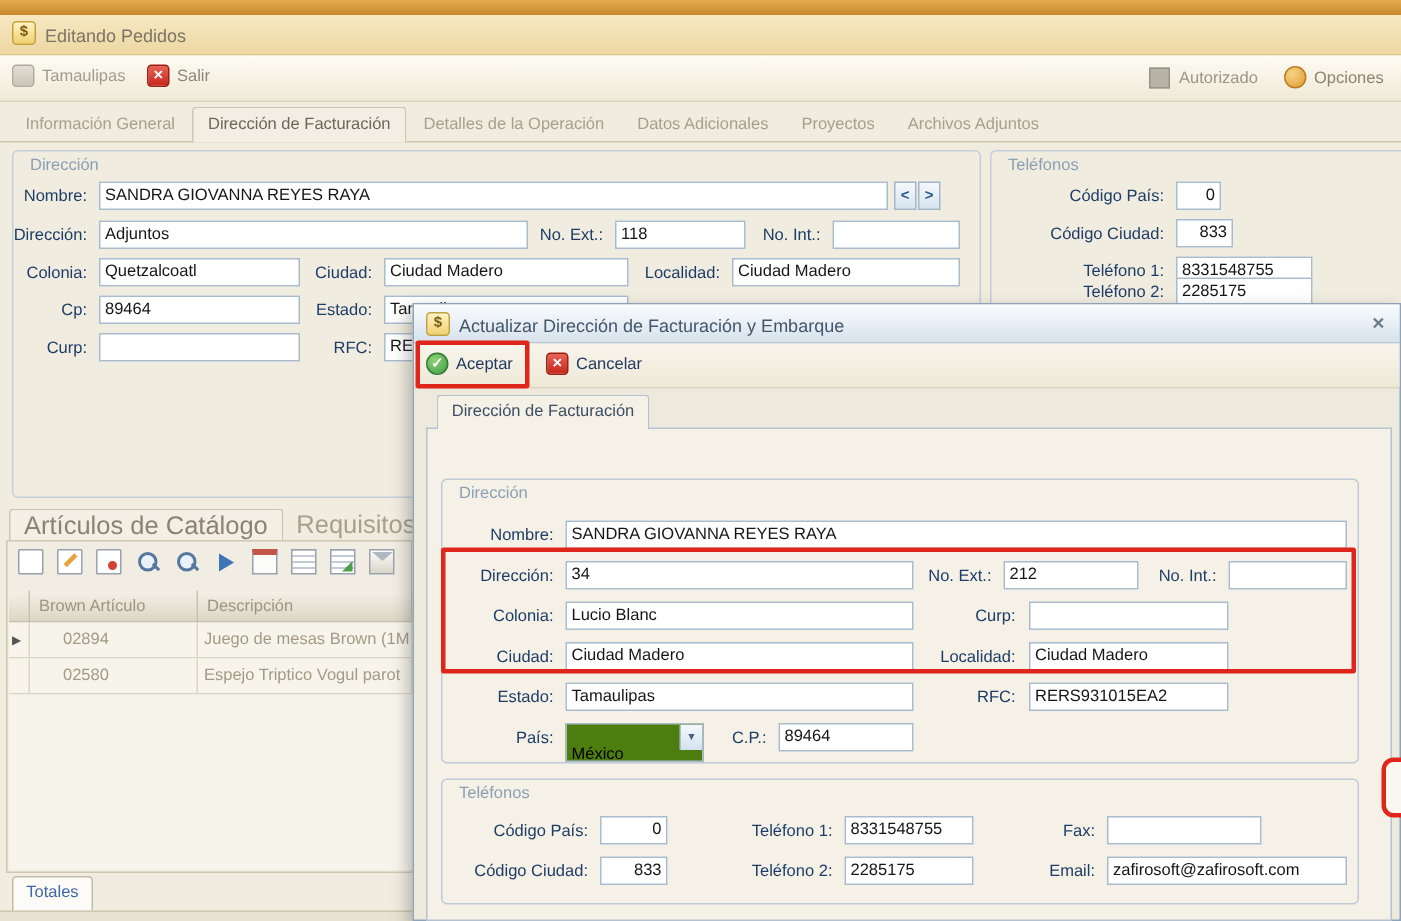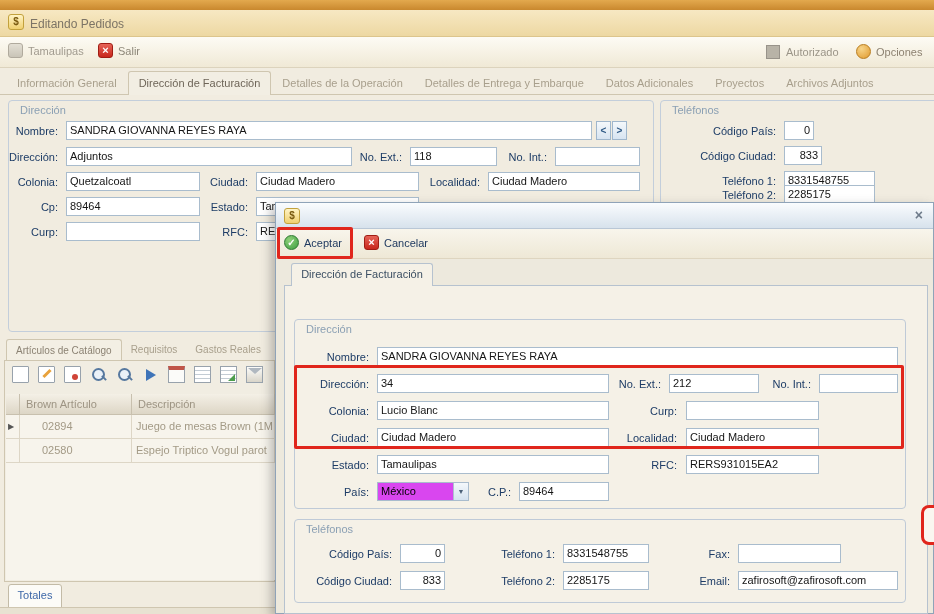--- a/index.html
+++ b/index.html
@@ -10,21 +10,21 @@
   .inp{position:absolute;height:19px;line-height:17px;font-size:11px;color:#151515;background:#fff;border:1px solid #a9bccd;padding:0 3px;white-space:nowrap;overflow:hidden}
   .num{text-align:right}
   .grp{position:absolute;border:1px solid #c3cedb;border-radius:4px}
   .gcap{position:absolute;font-size:11px;color:#8ba0b4;line-height:14px;white-space:nowrap}
   .btn{position:absolute;display:flex;align-items:center;gap:5px;font-size:11px;cursor:default;white-space:nowrap}
   .maintabs{position:absolute;left:6px;top:70px;height:25px;display:flex;align-items:flex-end;white-space:nowrap}
   .mtab{height:24px;line-height:23px;padding:0 10px;font-size:11px;color:#a89f8c;border:1px solid transparent;border-bottom:none}
   .mtab.active{background:#f2eee3;border-color:#cfc6b0;border-radius:3px 3px 0 0;color:#6e6558}
   .tabline{position:absolute;left:0;top:94px;width:934px;height:1px;background:#cfc6b0}
   .atabs{position:absolute;left:6px;top:338px;height:23px;display:flex;align-items:flex-end;white-space:nowrap}
-  .atab{height:22px;line-height:21px;padding:0 9px;font-size:10px;color:#a89f8c}
+  .atab{height:22px;line-height:21px;padding:0 9px;font-size:17px;color:#a89f8c}
   .atab.active{background:#f3efe4;border:1px solid #cfc6b0;border-bottom:none;border-radius:3px 3px 0 0;color:#8b8273}
   .navbtn{position:absolute;width:15px;height:19px;line-height:17px;text-align:center;font-size:10px;font-weight:bold;color:#2f5a86;background:linear-gradient(180deg,#f4f8fb,#d7e4f1);border:1px solid #9fb6cc}
   .gh{position:absolute;height:21px;line-height:20px;font-size:11px;color:#9d9483;padding-left:6px;background:linear-gradient(180deg,#f4f0e6,#ddd6c6);border-right:1px solid #c8c0ae;border-bottom:1px solid #c8c0ae;overflow:hidden;white-space:nowrap}
   .gc{position:absolute;height:24px;line-height:23px;font-size:11px;color:#a39a86;padding-left:4px;background:#f7f4ec;border-right:1px solid #ddd6c6;border-bottom:1px solid #ddd6c6;overflow:hidden;white-space:nowrap}
   .tbi{position:absolute;width:17px;height:17px}
   .i-page{background:#fff;border:1px solid #98a2ac;border-radius:1px}
   .i-edit::after{content:"";position:absolute;left:3px;top:5px;width:10px;height:3px;background:#e8a23c;transform:rotate(-45deg)}
   .i-del::after{content:"";position:absolute;right:2px;bottom:2px;width:6px;height:6px;background:#d04438;border-radius:50%}
   .i-search::before{content:"";position:absolute;left:2px;top:2px;width:9px;height:9px;border:2px solid #56789f;border-radius:50%;background:#eaf1f8}
   .i-search::after{content:"";position:absolute;left:11px;top:11px;width:6px;height:2px;background:#56789f;transform:rotate(45deg)}
@@ -35,21 +35,21 @@
   .i-export::after{content:"";position:absolute;right:1px;bottom:1px;border-left:7px solid transparent;border-bottom:7px solid #4d9e4d}
   .i-mail{background:linear-gradient(180deg,#fdfdfb,#d9d5c9);border:1px solid #9aa4ae}
   .i-mail::after{content:"";position:absolute;left:1px;top:1px;border-left:7px solid transparent;border-right:7px solid transparent;border-top:6px solid #b0b8c0}
   .ico-dollar{position:absolute;width:16px;height:16px;border-radius:3px;background:linear-gradient(180deg,#fff3c4,#f0d070);border:1px solid #c2a13c;color:#7a5a10;font-size:10px;font-weight:bold;text-align:center;line-height:14px}
   .ico-green{width:15px;height:15px;border-radius:50%;background:radial-gradient(circle at 35% 30%,#8fd179,#3e9e41);border:1px solid #2e7a32;color:#fff;font-size:10px;font-weight:bold;text-align:center;line-height:13px}
   .ico-red{width:15px;height:15px;border-radius:3px;background:linear-gradient(180deg,#e66458,#c8271c);border:1px solid #a01d14;color:#fff;font-size:11px;font-weight:bold;text-align:center;line-height:13px}
   .ico-gray{width:15px;height:15px;border-radius:3px;background:linear-gradient(180deg,#e3dfd4,#c9c4b7);border:1px solid #b0aa9d}
   .ico-orange{width:15px;height:15px;border-radius:50%;background:radial-gradient(circle at 35% 30%,#f7d488,#e09a2f);border:1px solid #b97d1f}
   .dlg{position:absolute;left:275px;top:202px;width:659px;height:412px;background:#ede9dd;border:1px solid #8fa3b8;box-shadow:-4px 4px 10px rgba(70,70,70,.35);z-index:10}
   .red{position:absolute;border:3px solid #e0261c;z-index:30;border-radius:2px}
-  .combo{position:absolute;height:19px;background:#d946ef;border:1px solid #a9bccd;font-size:11px;line-height:17px;padding:0 3px;overflow:hidden;white-space:nowrap}
+  .combo{position:absolute;height:19px;background:#4d7c0f;border:1px solid #a9bccd;font-size:11px;line-height:17px;padding:12px 3px;overflow:hidden;white-space:nowrap}
   .combo .arr{position:absolute;right:0;top:0;width:15px;height:17px;background:linear-gradient(180deg,#f4f8fb,#d4e2ef);border-left:1px solid #aebfd1;color:#4a6077;font-size:7px;line-height:17px;text-align:center}
 </style>
 </head>
 <body>
 
 <div class="abs" style="left:0;top:0;width:934px;height:10px;background:linear-gradient(180deg,#e3a94e,#c9882e)"></div>
 
 <div class="abs" style="left:0;top:10px;width:934px;height:27px;background:linear-gradient(180deg,#f7e8c3,#edd8a2);border-bottom:1px solid #dcc58c"></div>
 <span class="ico-dollar" style="left:8px;top:14px">$</span>
 <span class="abs" style="left:30px;top:17px;font-size:12px;color:#7c7466">Editando Pedidos</span>
@@ -68,21 +68,20 @@
 <div class="btn" style="left:856px;top:44px">
   <span class="ico-orange"></span>
   <span style="color:#8d8271">Opciones</span>
 </div>
 
 <div class="tabline"></div>
 <div class="maintabs">
   <span class="mtab">Información General</span>
   <span class="mtab active">Dirección de Facturación</span>
   <span class="mtab">Detalles de la Operación</span>
-  <span class="mtab">Detalles de Entrega y Embarque</span>
   <span class="mtab">Datos Adicionales</span>
   <span class="mtab">Proyectos</span>
   <span class="mtab">Archivos Adjuntos</span>
 </div>
 
 <div class="grp" style="left:8px;top:100px;width:646px;height:232px"></div>
 <span class="gcap" style="left:20px;top:103px">Dirección</span>
 
 <span class="lbl" style="left:0;top:123px;width:62px">Nombre:</span>
 <div class="inp" style="left:66px;top:121px;width:526px">SANDRA GIOVANNA REYES RAYA</div>
@@ -158,20 +157,21 @@
 <div class="abs" style="left:6px;top:463px;width:269px;height:117px;background:#f7f4ec"></div>
 
 <div class="abs" style="left:8px;top:584px;width:54px;height:41px;background:#fcfbf7;border:1px solid #c3bba7;border-radius:3px 3px 0 0;text-align:center;line-height:21px">
   <span style="color:#3e68a8">Totales</span>
 </div>
 <div class="abs" style="left:0;top:607px;width:276px;height:7px;background:#e8e2d2;border-top:1px solid #cfc6b0"></div>
 
 <div class="dlg">
   <div class="abs" style="left:0;top:0;width:657px;height:26px;background:linear-gradient(180deg,#fafcfe,#d7e2ec);border-bottom:1px solid #b9c7d6"></div>
   <span class="ico-dollar" style="left:8px;top:5px">$</span>
+  <span class="abs" style="left:30px;top:7px;font-size:12px;color:#44566b;white-space:nowrap">Actualizar Dirección de Facturación y Embarque</span>
   <span class="abs" style="right:10px;top:4px;font-size:14px;font-weight:bold;color:#6e7b8a">×</span>
 
   <div class="abs" style="left:0;top:26px;width:657px;height:30px;background:linear-gradient(180deg,#f8f5ec,#eee8d6);border-bottom:1px solid #ded5c0"></div>
   <div class="btn" style="left:8px;top:32px">
     <span class="ico-green">✓</span>
     <span style="color:#203a60">Aceptar</span>
   </div>
   <div class="btn" style="left:88px;top:32px">
     <span class="ico-red">×</span>
     <span style="color:#203a60">Cancelar</span>

